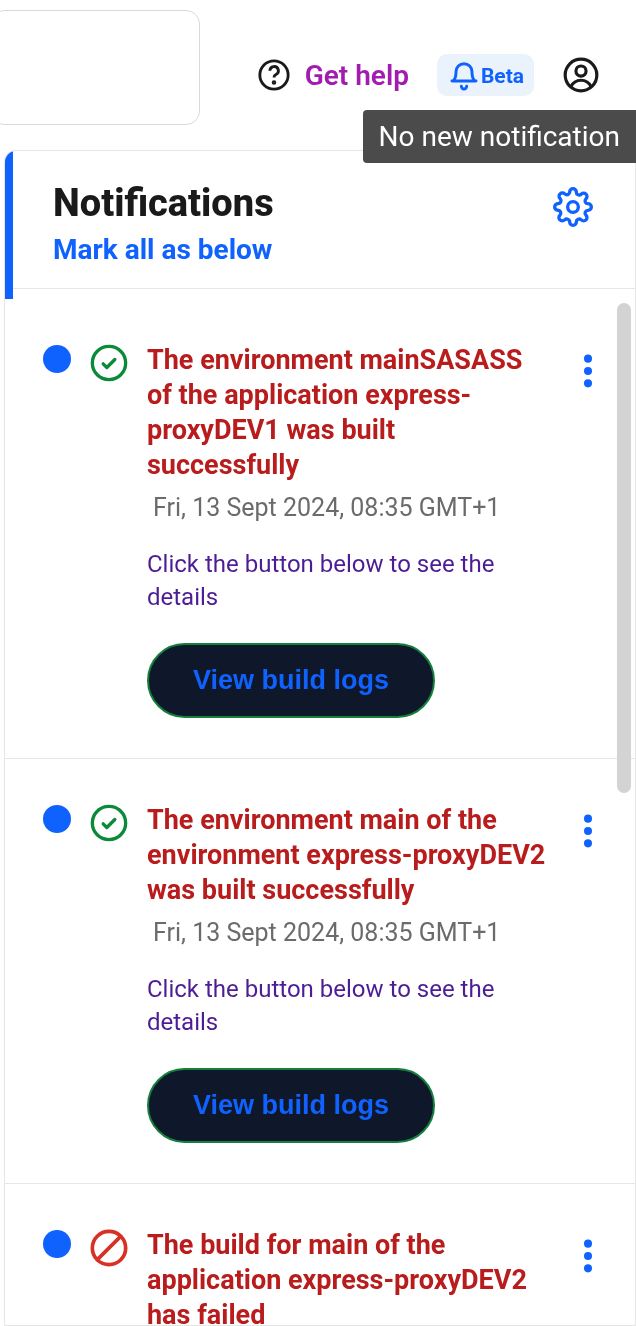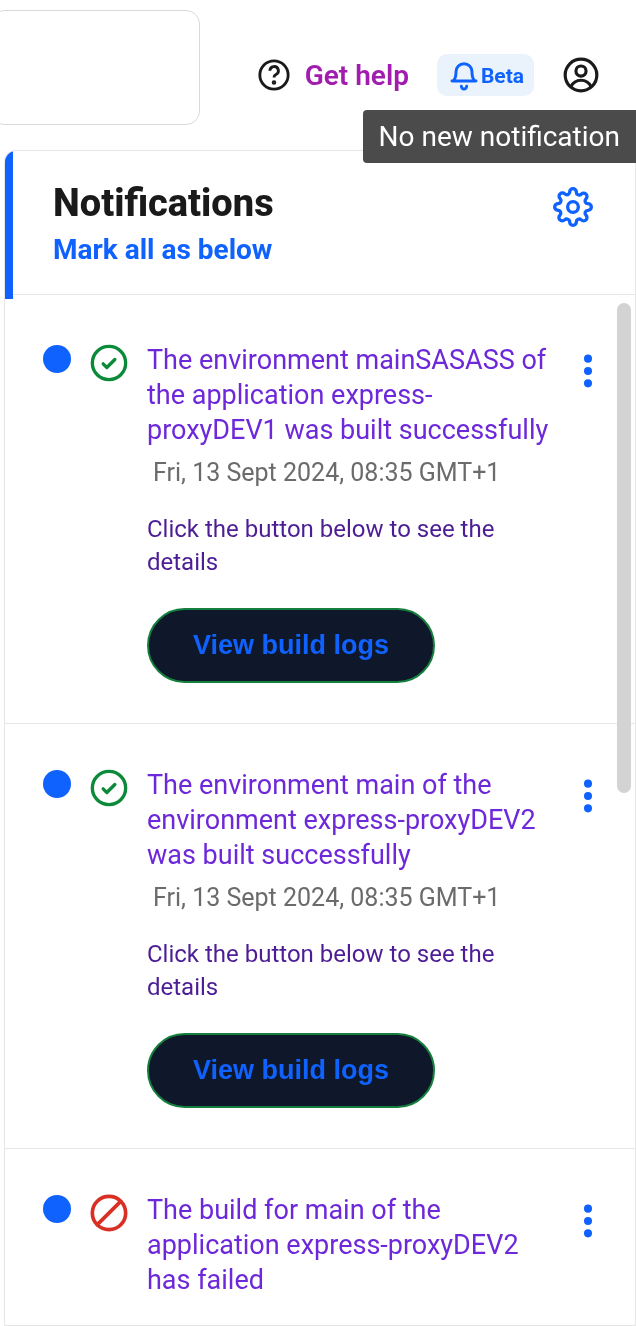--- a/index.html
+++ b/index.html
@@ -112,21 +112,21 @@
     top: 0;
     width: 8px;
     height: 148px;
     background: #0f62fe;
     border-top-left-radius: 12px;
   }
   .panel-header {
     display: flex;
     justify-content: space-between;
     align-items: flex-start;
-    padding: 30px 40px 28px 48px;
+    padding: 30px 40px 22px 48px;
     border-bottom: 1px solid #e6e6e6;
   }
   .panel-title {
     font-size: 38px;
     font-weight: 800;
     color: #1a1a1a;
     margin-bottom: 8px;
   }
   .mark-read {
     color: #0f62fe;
@@ -186,23 +186,23 @@
     display: flex;
     align-items: center;
     justify-content: center;
   }
   .item-body {
     flex: 1;
     min-width: 0;
   }
   .item-title {
     font-size: 27px;
-    font-weight: 400;
+    font-weight: 700;
     line-height: 1.3;
-    color: #6d28d9;
+    color: #b91c1c;
     margin-bottom: 10px;
   }
   .item-time {
     font-size: 25px;
     color: #6b6b6b;
     margin-bottom: 26px;
     padding-left: 6px;
   }
   .item-desc {
     font-size: 24px;

